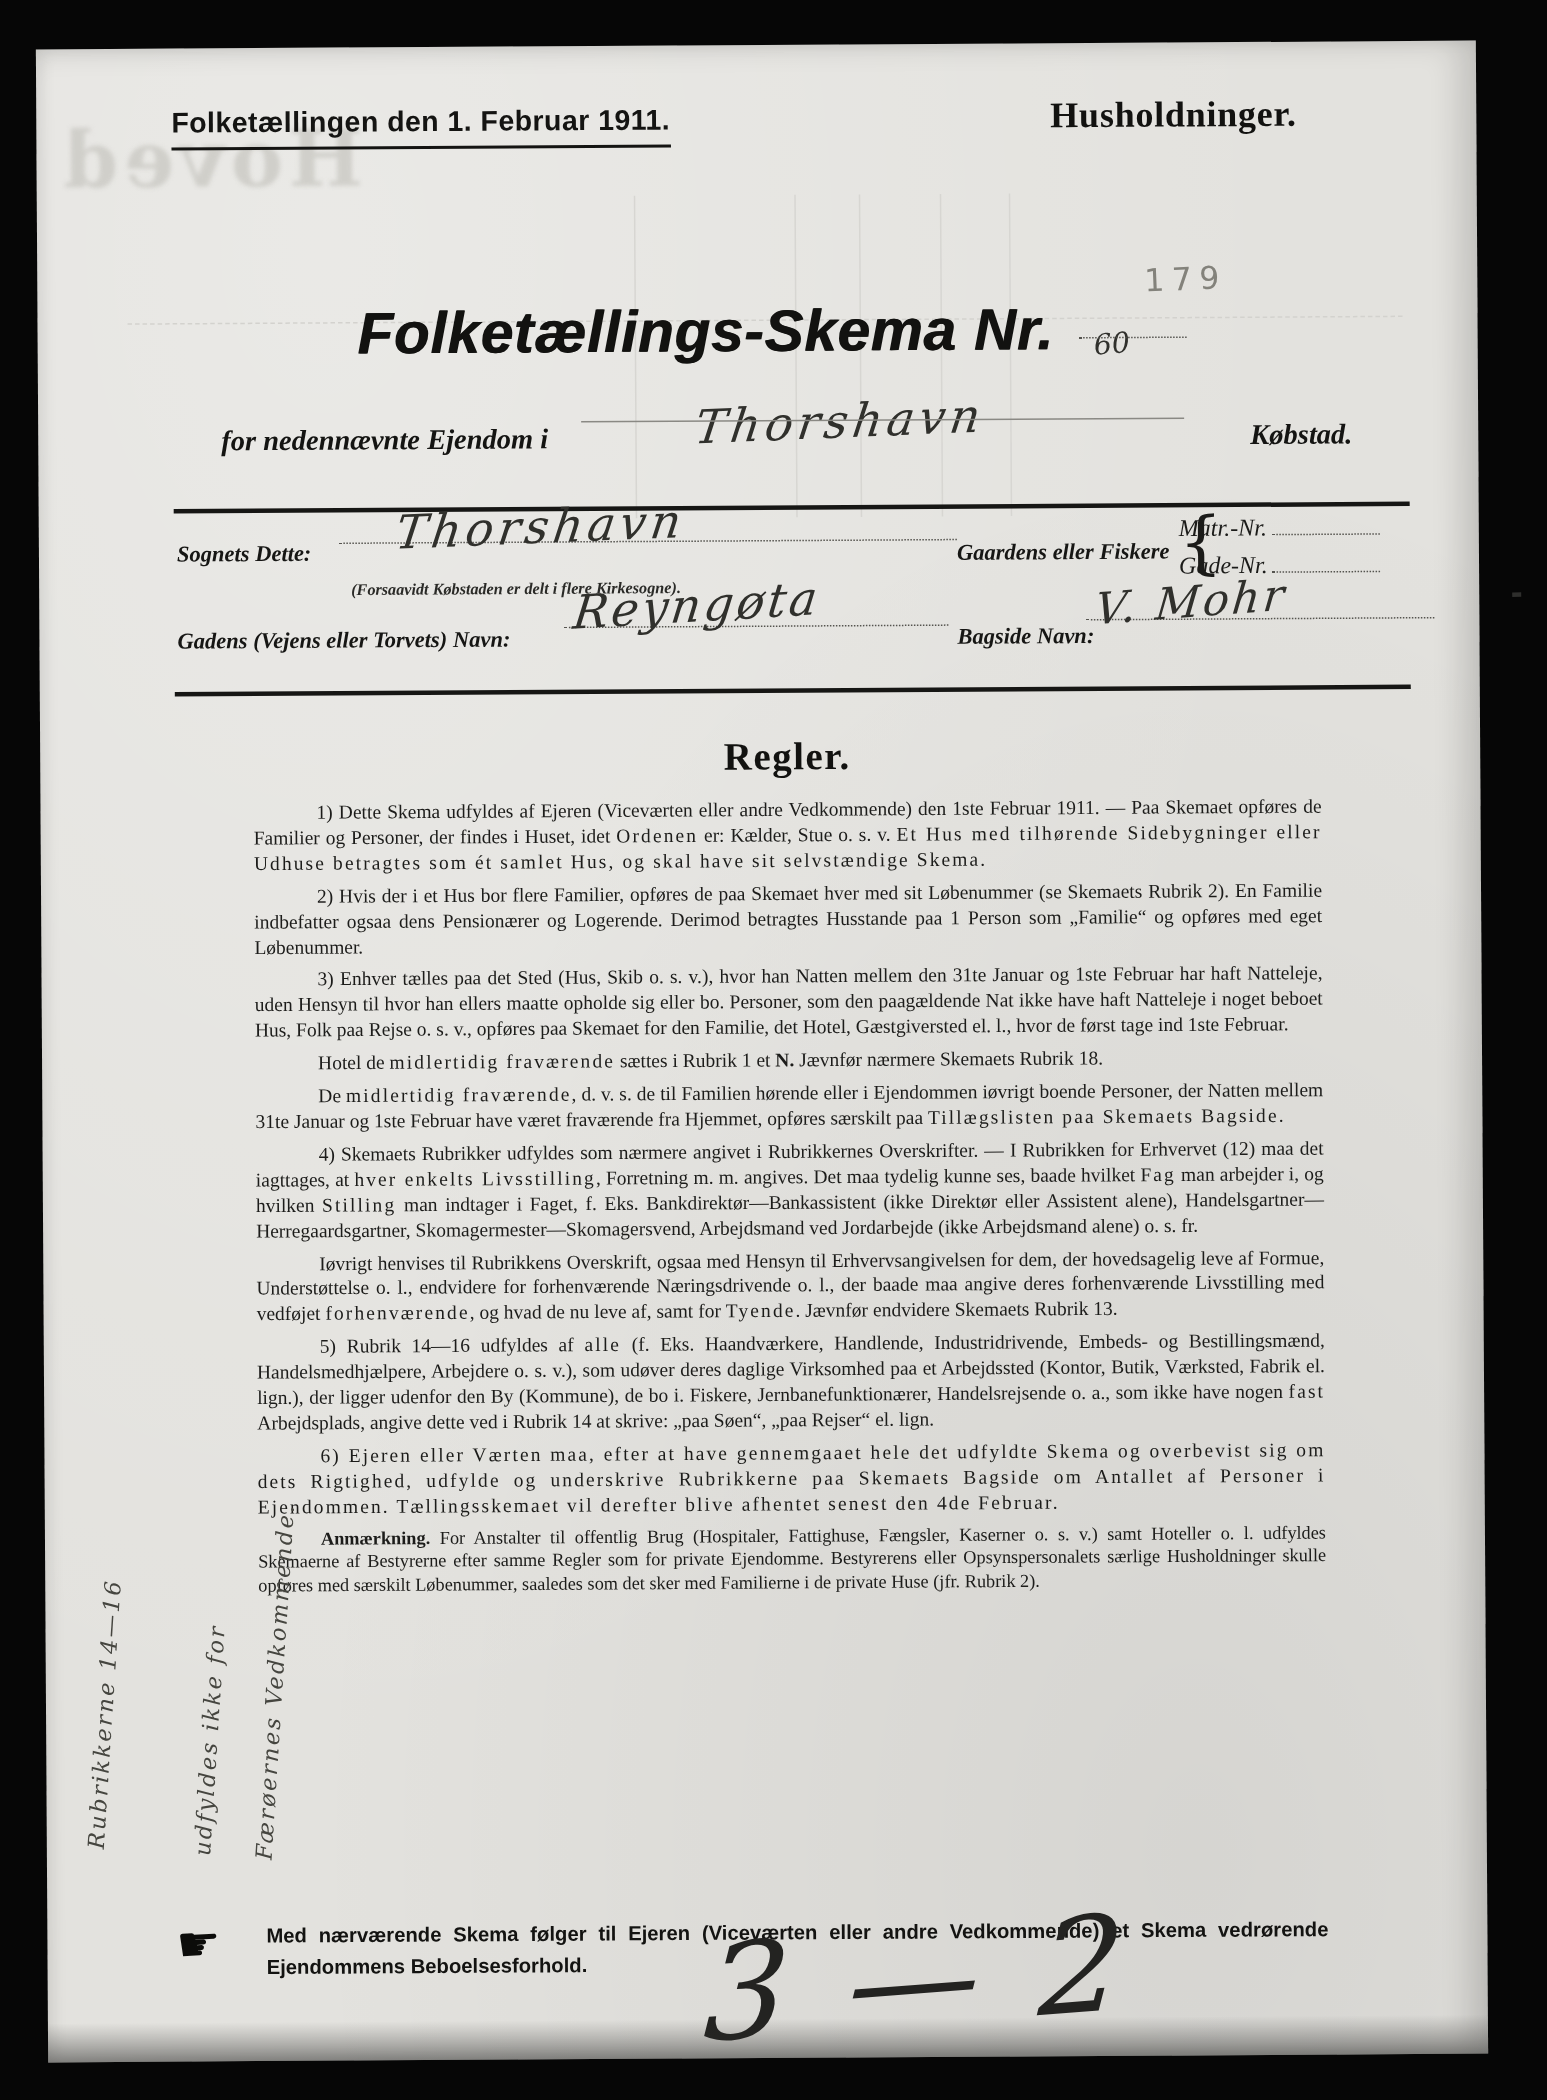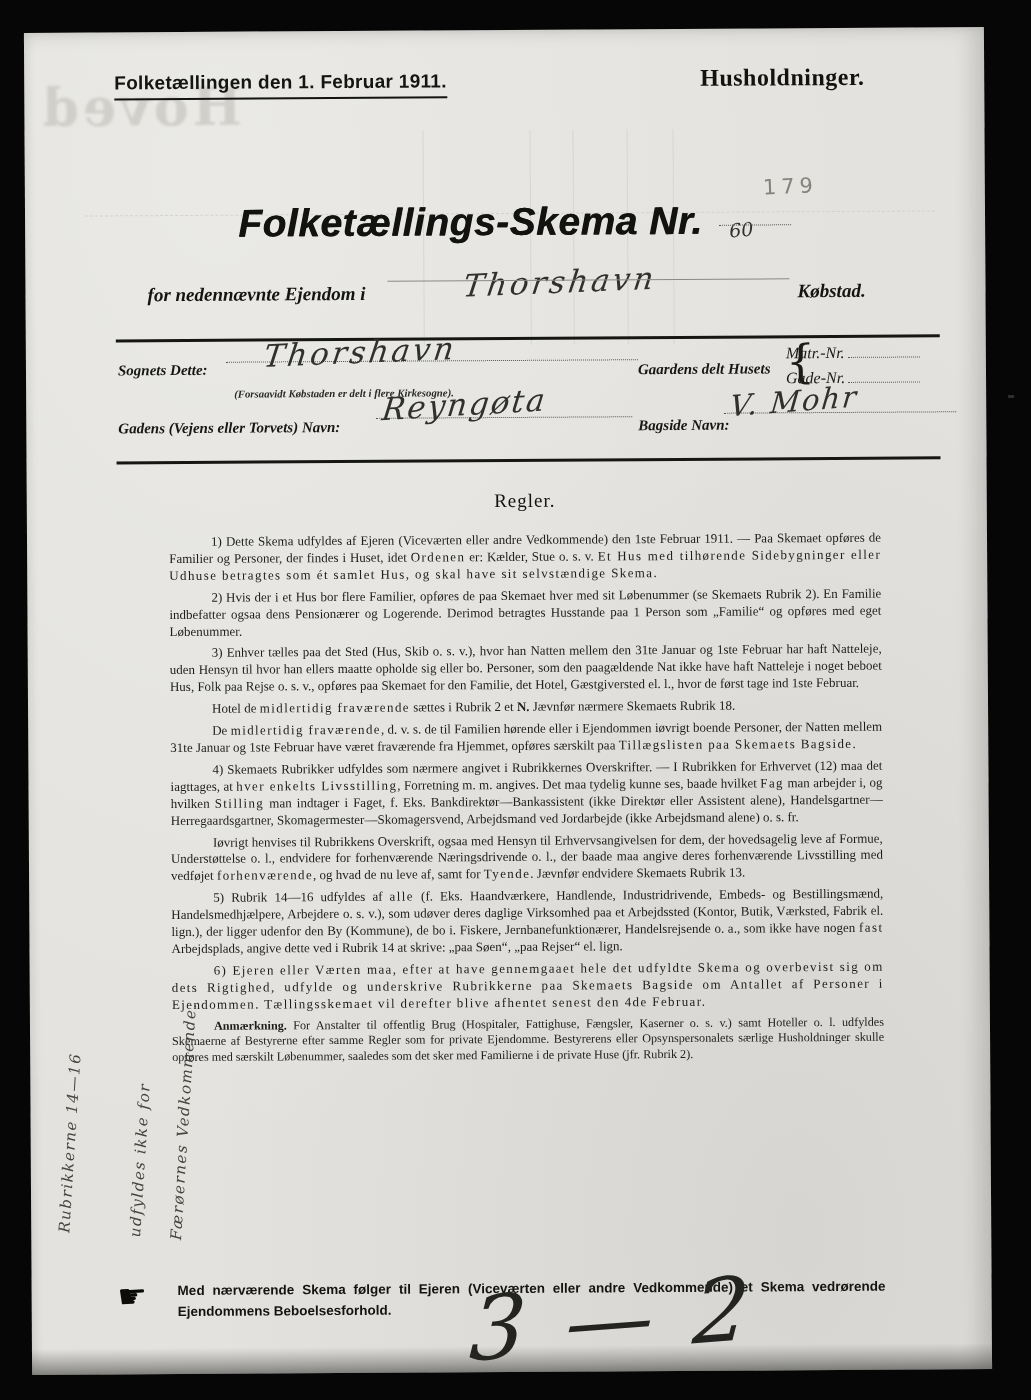--- a/index.html
+++ b/index.html
@@ -51,21 +51,21 @@
     font-weight:bold;font-style:italic;font-size:39px;color:#121210;
     letter-spacing:.5px;text-shadow:.6px 0 0 #121210;
   }
   .hw{font-family:"DejaVu Serif",serif;font-style:italic;color:#30302c;}
   .hw-nr{left:704px;top:190px;font-size:19px;transform:rotate(-4deg);}
   .dotline{border-bottom:1.5px dotted #55544f;}
   .title-dots{left:694px;top:196px;width:72px;}
   .sub-prefix{left:122px;top:252px;font-weight:bold;font-style:italic;font-size:19px;color:#141412;}
   .sub-hw{left:438px;top:234px;font-size:31px;letter-spacing:3px;transform:rotate(-2deg) skewX(-10deg);}
   .sub-line{left:362px;top:250px;width:402px;border-bottom:1px solid #8a8984;}
-  .sub-suffix{left:772px;top:252px;font-weight:bold;font-style:italic;font-size:19px;color:#141412;}
+  .sub-suffix{left:808px;top:252px;font-weight:bold;font-style:italic;font-size:19px;color:#141412;}
   
   .sep{left:90px;width:824px;background:#161614;height:3px;}
   .sep1{top:307px;} .sep2{top:429px;}
   
   .flabel{font-weight:bold;font-style:italic;font-size:15px;color:#161614;}
   .fsmall{font-weight:bold;font-style:italic;font-size:10.8px;color:#2a2a27;}
   .sogn-label{left:92px;top:330px;}
   .sogn-hw{left:238px;top:303px;font-size:31px;letter-spacing:3px;transform:rotate(-2deg) skewX(-10deg);}
   .sogn-dots{left:200px;top:330px;width:412px;}
   .sogn-note{left:208px;top:356px;}
@@ -75,21 +75,21 @@
   .matr-row{top:316px;} .gadenr-row{top:341px;}
   .nr-dots{display:inline-block;width:72px;border-bottom:1px dotted #55544f;margin-left:3px;}
   .gadens-label{left:92px;top:388px;}
   .gade-hw{left:356px;top:356px;font-size:31px;letter-spacing:2px;transform:rotate(-3deg) skewX(-10deg);}
   .gade-dots{left:350px;top:387px;width:256px;}
   .ejer-label{left:612px;top:388px;}
   .ejer-hw{left:704px;top:356px;font-size:29px;letter-spacing:2px;transform:rotate(-4deg) skewX(-10deg);}
   .ejer-dots{left:698px;top:384px;width:232px;}
   
   .regler-wrap{left:142px;top:460px;width:712px;text-align:center;}
-  .regler-h{display:inline-block;font-weight:normal;font-size:19px;color:#121210;letter-spacing:1px;}
+  .regler-h{display:inline-block;font-weight:bold;font-size:26px;color:#121210;letter-spacing:1px;}
   #rules-paragraphs{position:absolute;left:142px;top:502px;width:712px;}
   .rule-par{
     margin:0 0 5px 0;text-indent:42px;text-align:justify;
     font-size:13px;line-height:16.9px;color:#1c1c1a;
   }
   .rule-par.small{font-size:12.2px;line-height:15.9px;}
   .seg-ls{letter-spacing:1.4px;}
   .seg-b{font-weight:bold;}
   
   .manicule{left:86px;top:1244px;font-family:"DejaVu Sans",sans-serif;font-size:33px;color:#0c0c0a;transform:rotate(-3deg);}
@@ -142,21 +142,21 @@
   <div class="abs sub-line"></div>
   <div class="abs sub-suffix">Købstad.</div>
 
   <div class="abs sep sep1"></div>
 
   <div class="abs flabel sogn-label">Sognets Dette:</div>
   <div class="abs dotline sogn-dots"></div>
   <div class="abs hw sogn-hw">Thorshavn</div>
   <div class="abs fsmall sogn-note">(Forsaavidt Købstaden er delt i flere Kirkesogne).</div>
 
-  <div class="abs flabel gaard-label">Gaardens delt Husets</div>
+  <div class="abs flabel gaard-label">Gaardens eller Fiskere</div>
   <div class="abs brace">{</div>
   <div class="abs nr-row matr-row"><span>Matr.-Nr.</span><span class="nr-dots"></span></div>
   <div class="abs nr-row gadenr-row"><span>Gade-Nr.</span><span class="nr-dots"></span></div>
 
   <div class="abs flabel gadens-label">Gadens (Vejens eller Torvets) Navn:</div>
   <div class="abs dotline gade-dots"></div>
   <div class="abs hw gade-hw">Reyngøta</div>
 
   <div class="abs flabel ejer-label">Bagside Navn:</div>
   <div class="abs dotline ejer-dots"></div>
@@ -164,21 +164,21 @@
 
   <div class="abs sep sep2"></div>
 
   <div class="abs regler-wrap">
     <span class="regler-h">Regler.</span>
   </div>
   <div id="rules-paragraphs">
       <p class="rule-par"><span class="seg-n">1) Dette Skema udfyldes af Ejeren (Viceværten eller andre Vedkommende) den 1ste Februar 1911. — Paa Skemaet opføres de Familier og Personer, der findes i Huset, idet </span><span class="seg-ls">Ordenen</span><span class="seg-n"> er: Kælder, Stue o. s. v. </span><span class="seg-ls">Et Hus med tilhørende Sidebygninger eller Udhuse betragtes som ét samlet Hus, og skal have sit selvstændige Skema.</span></p>
       <p class="rule-par"><span class="seg-n">2) Hvis der i et Hus bor flere Familier, opføres de paa Skemaet hver med sit Løbenummer (se Skemaets Rubrik 2). En Familie indbefatter ogsaa dens Pensionærer og Logerende. Derimod betragtes Husstande paa 1 Person som „Familie“ og opføres med eget Løbenummer.</span></p>
       <p class="rule-par"><span class="seg-n">3) Enhver tælles paa det Sted (Hus, Skib o. s. v.), hvor han Natten mellem den 31te Januar og 1ste Februar har haft Natteleje, uden Hensyn til hvor han ellers maatte opholde sig eller bo. Personer, som den paagældende Nat ikke have haft Natteleje i noget beboet Hus, Folk paa Rejse o. s. v., opføres paa Skemaet for den Familie, det Hotel, Gæstgiversted el. l., hvor de først tage ind 1ste Februar.</span></p>
-      <p class="rule-par"><span class="seg-n">Hotel de </span><span class="seg-ls">midlertidig fraværende</span><span class="seg-n"> sættes i Rubrik 2 et </span><span class="seg-b">N.</span><span class="seg-n"> Jævnfør nærmere Skemaets Rubrik 18.</span></p>
+      <p class="rule-par"><span class="seg-n">Hotel de </span><span class="seg-ls">midlertidig fraværende</span><span class="seg-n"> sættes i Rubrik 1 et </span><span class="seg-b">N.</span><span class="seg-n"> Jævnfør nærmere Skemaets Rubrik 18.</span></p>
       <p class="rule-par"><span class="seg-n">De </span><span class="seg-ls">midlertidig fraværende</span><span class="seg-n">, d. v. s. de til Familien hørende eller i Ejendommen iøvrigt boende Personer, der Natten mellem 31te Januar og 1ste Februar have været fraværende fra Hjemmet, opføres særskilt paa </span><span class="seg-ls">Tillægslisten paa Skemaets Bagside</span><span class="seg-n">.</span></p>
       <p class="rule-par"><span class="seg-n">4) Skemaets Rubrikker udfyldes som nærmere angivet i Rubrikkernes Overskrifter. — I Rubrikken for Erhvervet (12) maa det iagttages, at </span><span class="seg-ls">hver enkelts Livsstilling</span><span class="seg-n">, Forretning m. m. angives. Det maa tydelig kunne ses, baade hvilket </span><span class="seg-ls">Fag</span><span class="seg-n"> man arbejder i, og hvilken </span><span class="seg-ls">Stilling</span><span class="seg-n"> man indtager i Faget, f. Eks. Bankdirektør—Bankassistent (ikke Direktør eller Assistent alene), Handelsgartner—Herregaardsgartner, Skomagermester—Skomagersvend, Arbejdsmand ved Jordarbejde (ikke Arbejdsmand alene) o. s. fr.</span></p>
       <p class="rule-par"><span class="seg-n">Iøvrigt henvises til Rubrikkens Overskrift, ogsaa med Hensyn til Erhvervsangivelsen for dem, der hovedsagelig leve af Formue, Understøttelse o. l., endvidere for forhenværende Næringsdrivende o. l., der baade maa angive deres forhenværende Livsstilling med vedføjet </span><span class="seg-ls">forhenværende</span><span class="seg-n">, og hvad de nu leve af, samt for </span><span class="seg-ls">Tyende</span><span class="seg-n">. Jævnfør endvidere Skemaets Rubrik 13.</span></p>
       <p class="rule-par"><span class="seg-n">5) Rubrik 14—16 udfyldes af </span><span class="seg-ls">alle</span><span class="seg-n"> (f. Eks. Haandværkere, Handlende, Industridrivende, Embeds- og Bestillingsmænd, Handelsmedhjælpere, Arbejdere o. s. v.), som udøver deres daglige Virksomhed paa et Arbejdssted (Kontor, Butik, Værksted, Fabrik el. lign.), der ligger udenfor den By (Kommune), de bo i. Fiskere, Jernbanefunktionærer, Handelsrejsende o. a., som ikke have nogen </span><span class="seg-ls">fast</span><span class="seg-n"> Arbejdsplads, angive dette ved i Rubrik 14 at skrive: „paa Søen“, „paa Rejser“ el. lign.</span></p>
       <p class="rule-par"><span class="seg-ls">6) Ejeren eller Værten maa, efter at have gennemgaaet hele det udfyldte Skema og overbevist sig om dets Rigtighed, udfylde og underskrive Rubrikkerne paa Skemaets Bagside om Antallet af Personer i Ejendommen. Tællingsskemaet vil derefter blive afhentet senest den 4de Februar.</span></p>
       <p class="rule-par small"><span class="seg-b">Anmærkning.</span><span class="seg-n"> For Anstalter til offentlig Brug (Hospitaler, Fattighuse, Fængsler, Kaserner o. s. v.) samt Hoteller o. l. udfyldes Skemaerne af Bestyrerne efter samme Regler som for private Ejendomme. Bestyrerens eller Opsynspersonalets særlige Husholdninger skulle opføres med særskilt Løbenummer, saaledes som det sker med Familierne i de private Huse (jfr. Rubrik 2).</span></p>
     </div>
 
   <div class="abs margin-note" id="margin-note">
       <span class="mn-line">Rubrikkerne 14—16</span>

